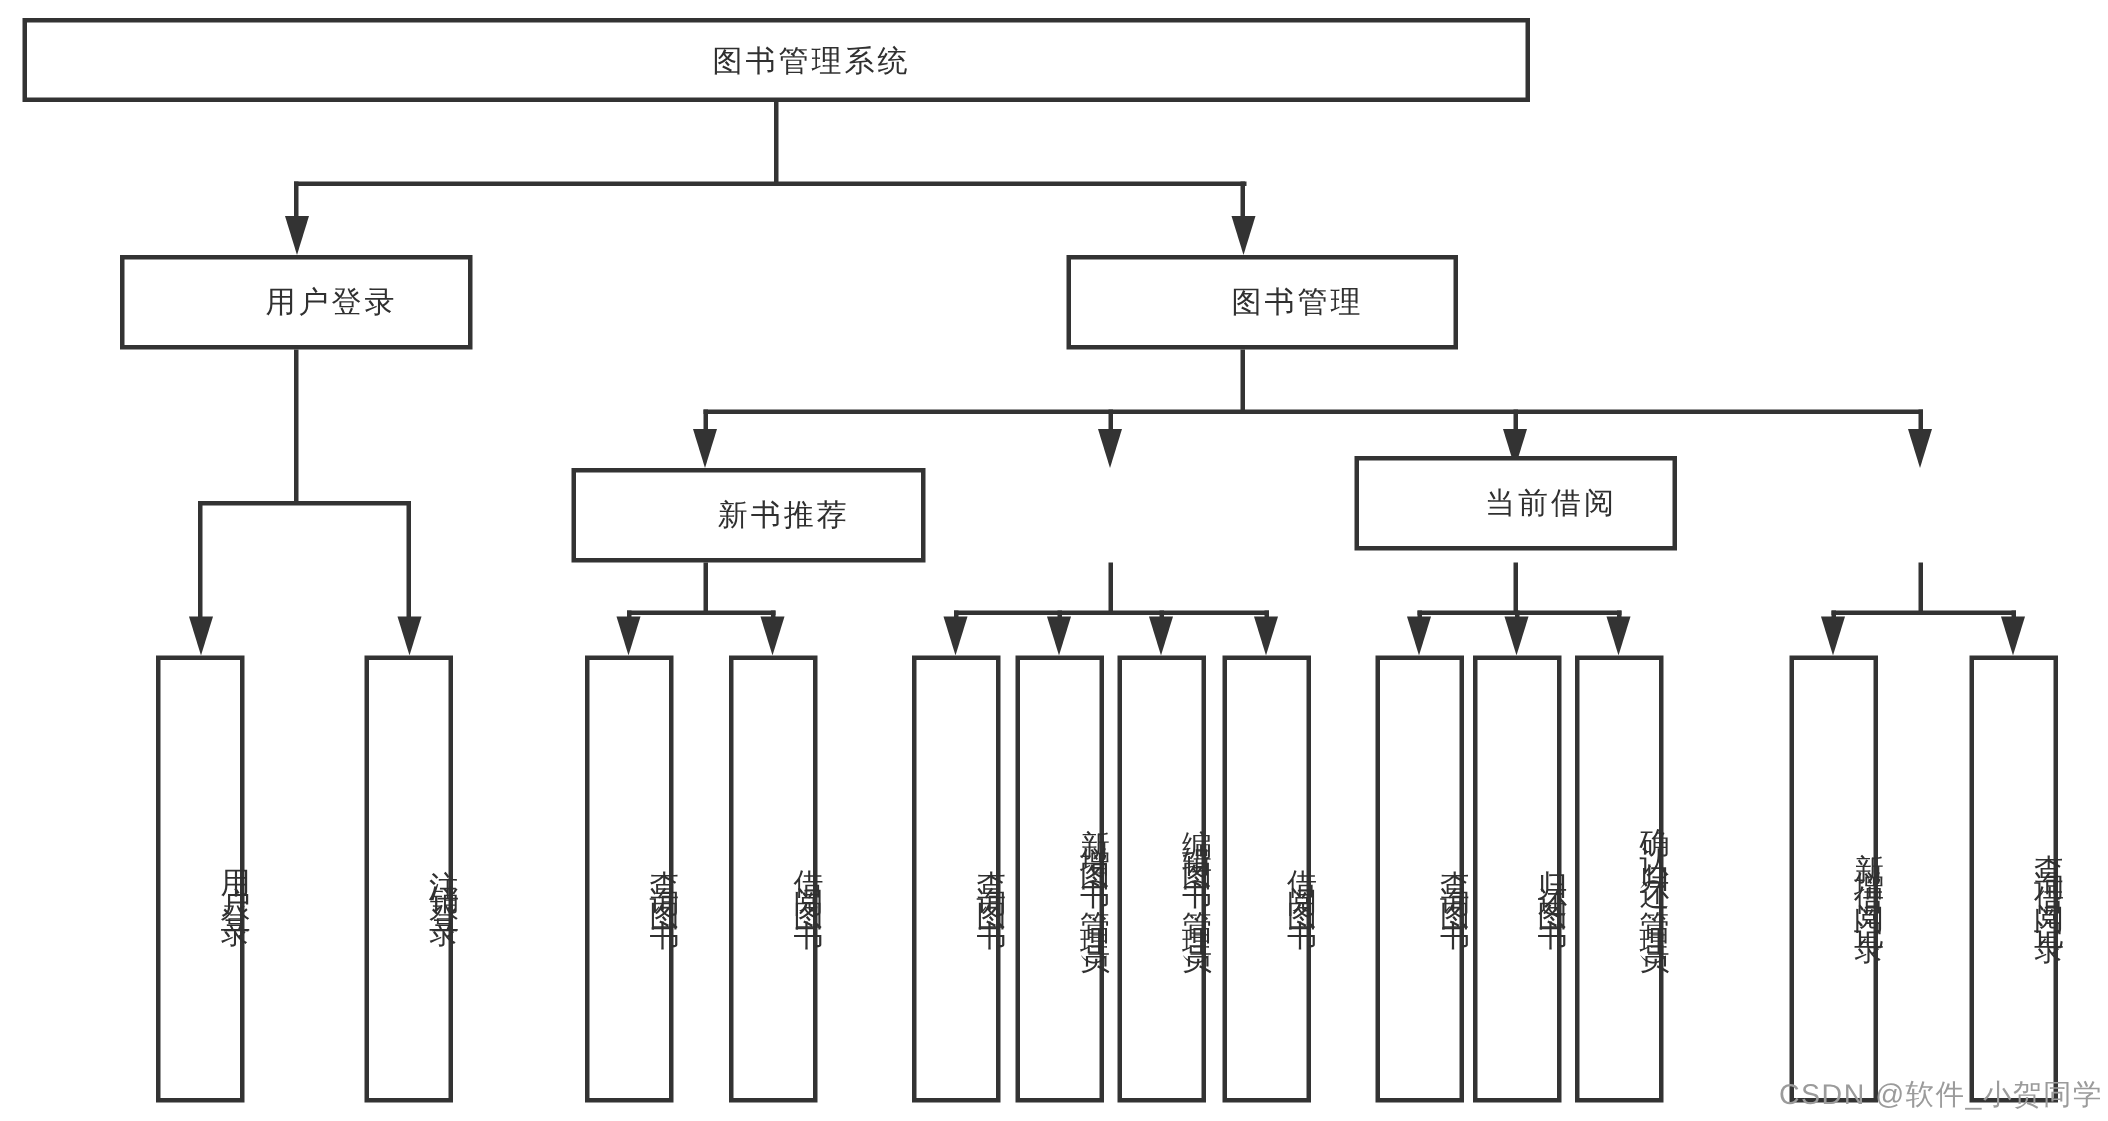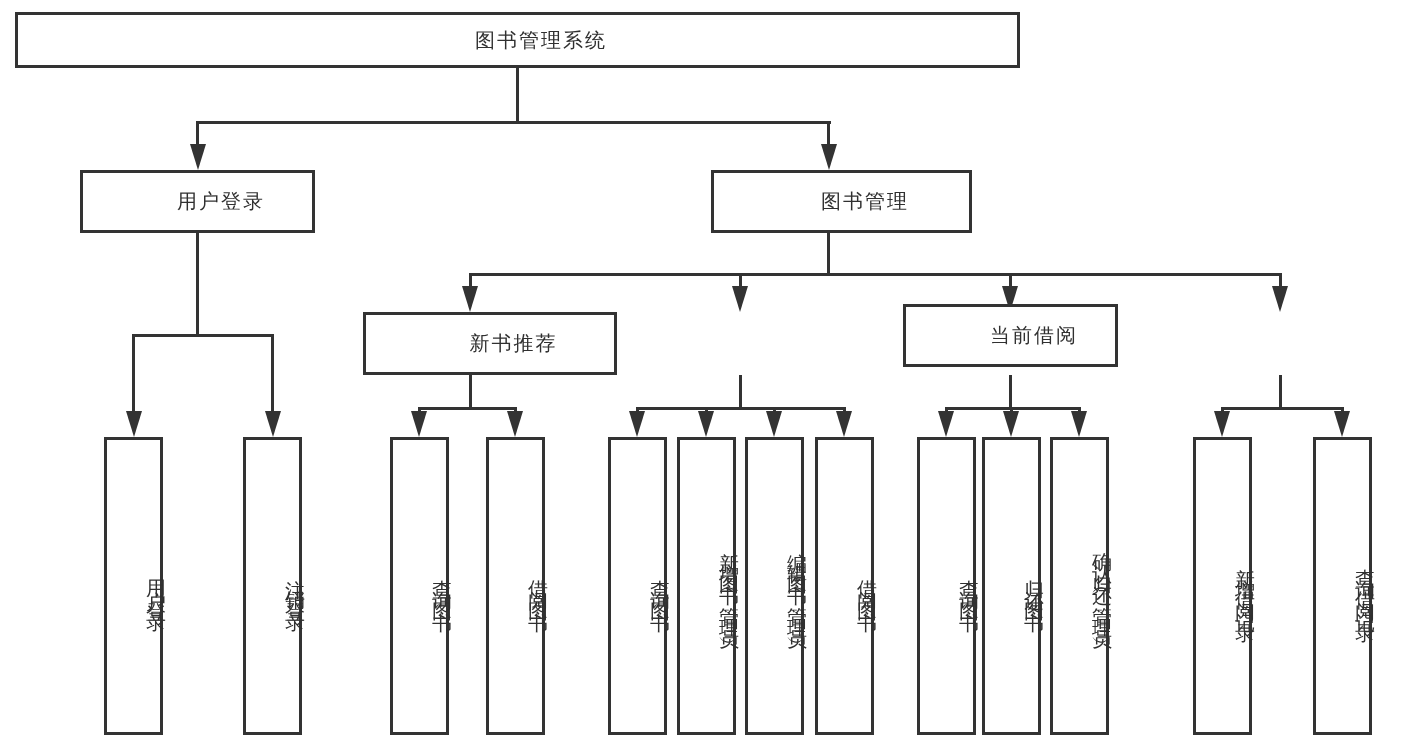--- a/index.html
+++ b/index.html
@@ -56,21 +56,21 @@
   <div class="hline" style="left:469px;top:273px;width:813px"></div>
   <div class="vline" style="left:469px;top:273px;height:16px"></div>
   <div class="arrow" style="left:462px;top:286px"></div>
   <div class="vline" style="left:739px;top:273px;height:16px"></div>
   <div class="arrow" style="left:732px;top:286px"></div>
   <div class="vline" style="left:1009px;top:273px;height:16px"></div>
   <div class="arrow" style="left:1002px;top:286px"></div>
   <div class="vline" style="left:1279px;top:273px;height:16px"></div>
   <div class="arrow" style="left:1272px;top:286px"></div>
 
-  <div class="box" style="left:363px;top:312px;width:254px;height:63px">新书推荐</div>
+  <div class="box" style="left:381px;top:312px;width:236px;height:63px">新书推荐</div>
   <div class="box" style="left:903px;top:304px;width:215px;height:63px">当前借阅</div>
 
   <div class="vline" style="left:469px;top:375px;height:35px"></div>
   <div class="hline" style="left:418px;top:407px;width:99px"></div>
   <div class="vline" style="left:418px;top:407px;height:8px"></div>
   <div class="arrow" style="left:411px;top:411px"></div>
   <div class="vline" style="left:514px;top:407px;height:8px"></div>
   <div class="arrow" style="left:507px;top:411px"></div>
 
   <div class="vline" style="left:739px;top:375px;height:35px"></div>
@@ -111,14 +111,15 @@
   <div class="box vbox" style="left:745px;top:437px;width:59px;height:298px">编辑图书（管理员）</div>
   <div class="box vbox" style="left:815px;top:437px;width:59px;height:298px">借阅图书</div>
 
   <div class="box vbox" style="left:917px;top:437px;width:59px;height:298px">查询图书</div>
   <div class="box vbox" style="left:982px;top:437px;width:59px;height:298px">归还图书</div>
   <div class="box vbox" style="left:1050px;top:437px;width:59px;height:298px">确认归还（管理员）</div>
 
   <div class="box vbox" style="left:1193px;top:437px;width:59px;height:298px">新增借阅记录</div>
   <div class="box vbox" style="left:1313px;top:437px;width:59px;height:298px">查询借阅记录</div>
 
+  <div class="watermark">CSDN @软件_小贺同学</div>
 
 </div>
 
 </body></html>

